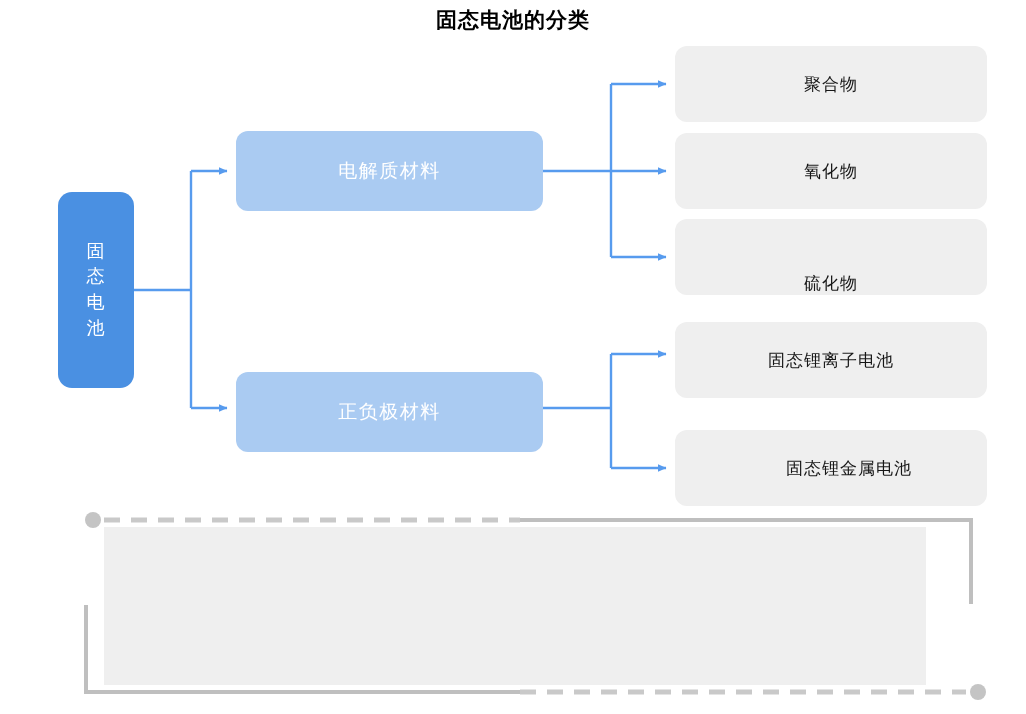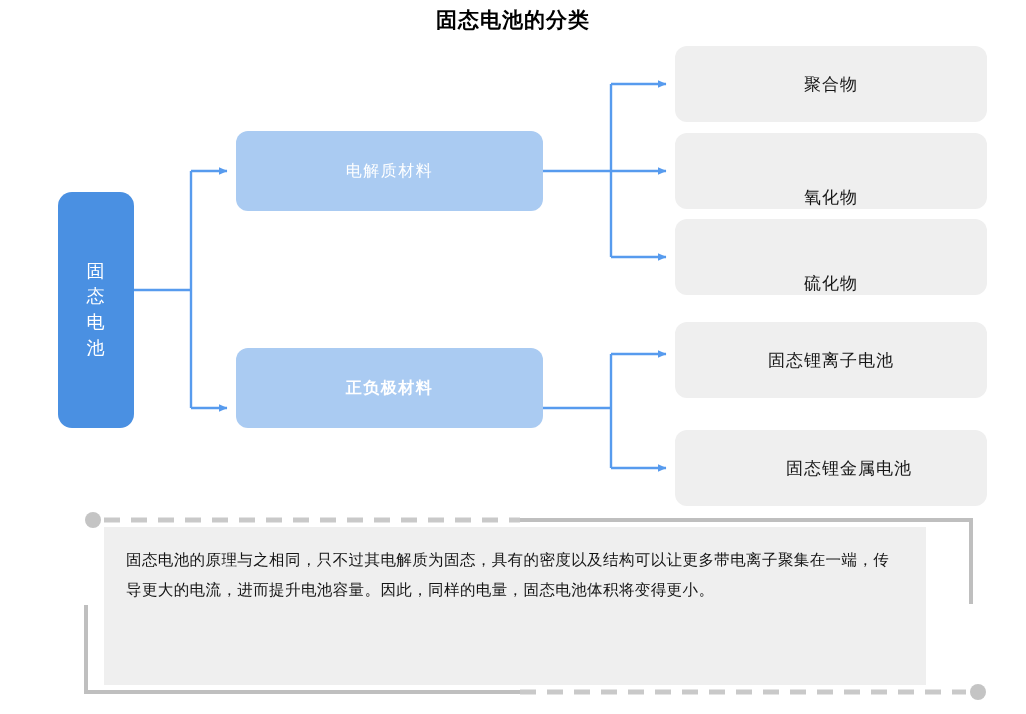--- a/index.html
+++ b/index.html
@@ -30,55 +30,55 @@
   .node{
     position:absolute;
     box-sizing:border-box;
     display:flex;
     align-items:center;
     justify-content:center;
     text-align:center;
   }
 
   .root{
-    left:58px;top:192px;width:76px;height:236px;
+    left:58px;top:192px;width:76px;height:196px;
     background:#4A90E2;
     border-radius:14px;
     color:#ffffff;
     font-size:18px;
     line-height:1.42;
     letter-spacing:1px;
   }
   .root .vtext{
     width:22px;
     word-break:break-all;
     white-space:normal;
   }
 
   .mid{
     background:#AACBF2;
     border-radius:12px;
     color:#ffffff;
-    font-size:16px;
+    font-size:19px;
     letter-spacing:1.5px;
     left:236px;width:307px;height:80px;
   }
   .mid-1{top:131px;}
-  .mid-2{top:348px;font-weight:bold;}
+  .mid-2{top:372px;}
 
   .leaf{
     background:#EFEFEF;
     border-radius:12px;
     color:#161616;
     font-size:17px;
     letter-spacing:1px;
     left:675px;width:312px;height:76px;
   }
   .leaf-1{top:46px;}
-  .leaf-2{top:133px;align-items:flex-end;}
+  .leaf-2{top:133px;}
   .leaf-3{top:219px;align-items:flex-end;}
   .leaf-4{top:322px;}
   .leaf-5{top:430px;padding-left:36px;}
 
   
   #frame{position:absolute;left:0;top:0;width:1026px;height:714px;}
 
   .note{
     position:absolute;
     left:104px;top:527px;
@@ -160,16 +160,15 @@
 
     <path d="M520,520 L971,520 L971,604" stroke="#BFBFBF" stroke-width="4" fill="none"></path>
 
     <path d="M86,605 L86,692 L520,692" stroke="#BFBFBF" stroke-width="4" fill="none"></path>
 
     <path d="M520,692 L966,692" stroke="#C9C9C9" stroke-width="5" stroke-dasharray="16 11" fill="none"></path>
     <circle cx="978" cy="692" r="8" fill="#C4C4C4"></circle>
   </svg>
 
   <div class="note">
-    <p>固态电池的原理与之相同，只不过其电解质为固态，具有的密度以及结构可以让更多带电离子聚集在一端，传导更大的电流，进而提升电池容量。因此，同样的电量，固态电池体积将变得更小。</p>
   </div>
 
 </div>
 
 </body></html>

